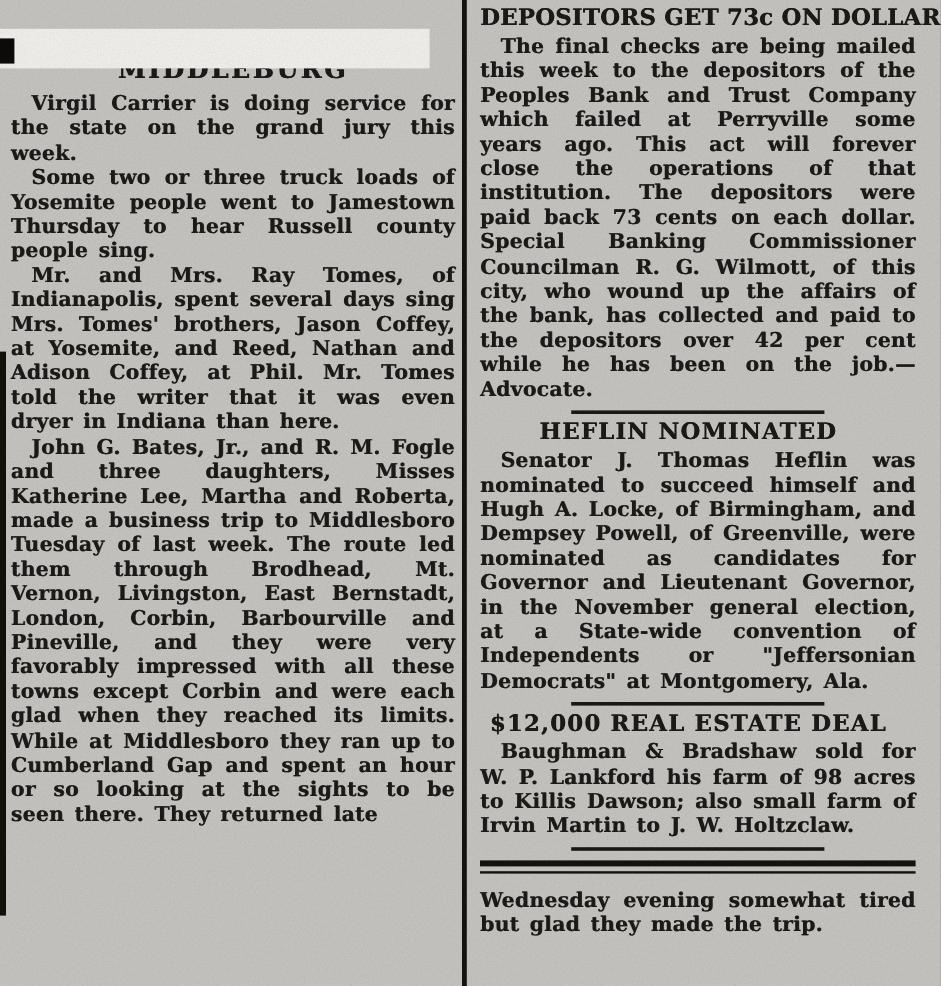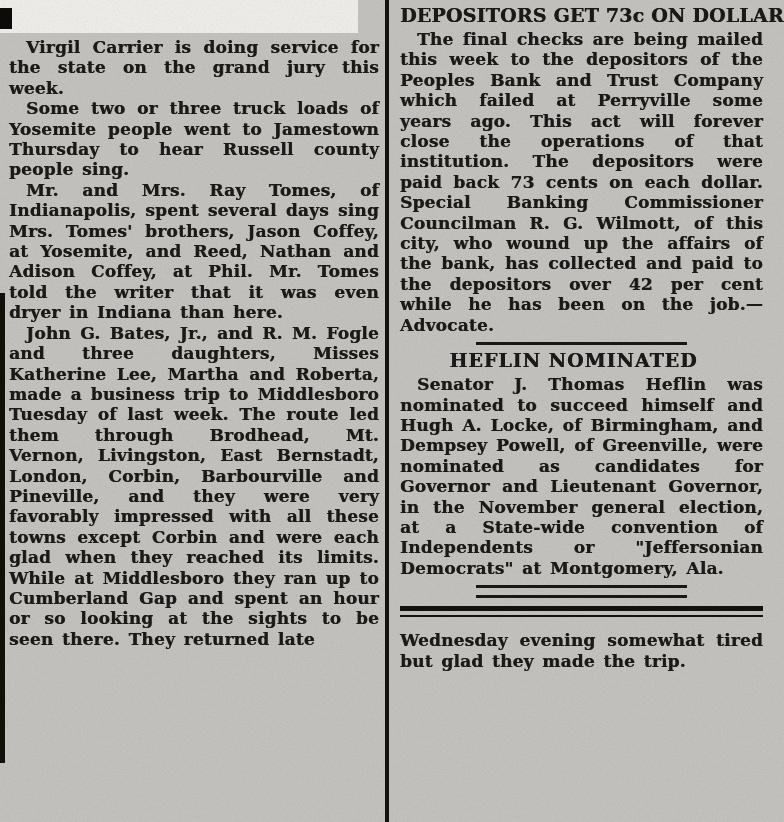--- a/index.html
+++ b/index.html
@@ -30,21 +30,22 @@
   .col {
     position: absolute;
     top: 0;
     box-sizing: border-box;
     z-index: 2;
   }
   .col-left {
     left: 0;
     width: 386px;
     height: 688px;
-    padding: 0 7px 0 9px;
+    padding: 16px 7px 0 9px;
+    margin-top: 24px;
   }
   .col-right {
     left: 389px;
     width: 379px;
     height: 822px;
     padding: 2px 5px 0 11px;
   }
   .column-divider {
     position: absolute;
     left: 385px;
@@ -178,20 +179,26 @@
 
     <section>
       <h2 class="headline headline-sub">HEFLIN NOMINATED</h2>
       <div class="body-text">
         <p>Senator J. Thomas Heflin was nominated to succeed himself and Hugh A. Locke, of Birmingham, and Dempsey Powell, of Greenville, were nominated as candidates for Governor and Lieutenant Governor, in the November general election, at a State-wide convention of Independents or "Jeffersonian Democrats" at Montgomery, Ala.</p>
       </div>
     </section>
 
     <div class="rule-thin"></div>
 
+    <section>
+      <h2 class="headline headline-sub">$12,000 REAL ESTATE DEAL</h2>
+      <div class="body-text">
+        <p>Baughman &amp; Bradshaw sold for W. P. Lankford his farm of 98 acres to Killis Dawson; also small farm of Irvin Martin to J. W. Holtzclaw.</p>
+      </div>
+    </section>
 
     <div class="rule-thin"></div>
 
 
     <div class="rule-double"></div>
 
     <div class="body-text continuation">
       <p>Wednesday evening somewhat tired but glad they made the trip.</p>
     </div>
 

